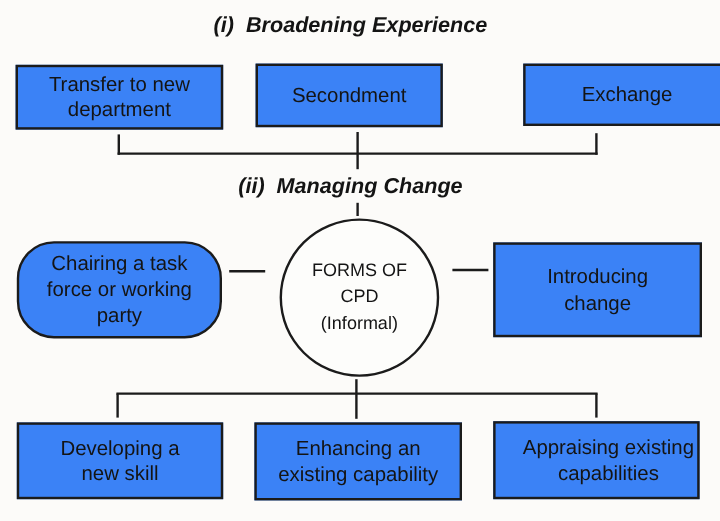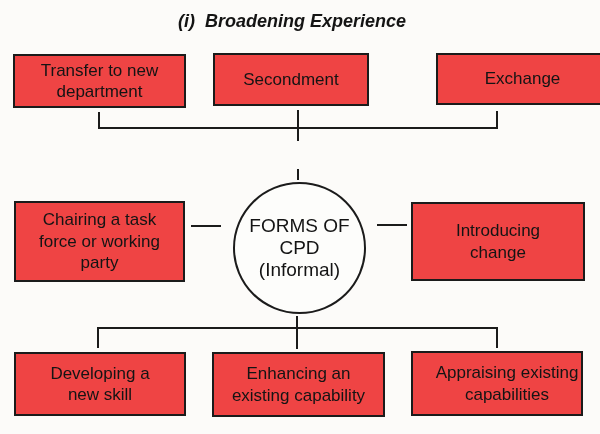--- a/index.html
+++ b/index.html
@@ -21,43 +21,43 @@
     white-space:pre;
     z-index:2;
     font-style:italic;
   }
   #h-broadening{top:10px;}
   #h-managing{top:144px;}
   .node{
     position:absolute;z-index:2;
     box-sizing:border-box;
     border:2px solid #1b1b1b;
-    background:#ef4444;
+    background:#3b82f6;
     display:flex;align-items:center;justify-content:center;
     text-align:center;
     font-size:17px;line-height:21.5px;
     white-space:pre-line;
   }
   #b-transfer{left:13px;top:54px;width:173px;height:54px;}
   #b-secondment{left:213px;top:53px;width:156px;height:53px;}
   #b-exchange{left:436px;top:53px;width:173px;height:52px;}
-  #b-chairing{left:14px;top:201px;width:171px;height:81px;}
+  #b-chairing{left:14px;top:201px;width:171px;height:81px;border-radius:31px;}
   #b-introducing{left:411px;top:202px;width:174px;height:79px;}
   #b-developing{left:14px;top:352px;width:172px;height:64px;}
   #b-enhancing{left:212px;top:352px;width:173px;height:65px;}
   #b-appraising{left:411px;top:351px;width:172px;height:65px;padding-left:20px;}
   .hub{
     position:absolute;z-index:2;
     left:233px;top:182px;width:133px;height:132px;
     box-sizing:border-box;
     border:2px solid #1b1b1b;border-radius:50%;
     background:#fdfdfb;
     display:flex;align-items:center;justify-content:center;
     text-align:center;
-    font-size:19px;line-height:22px;
+    font-size:15px;line-height:22px;
     white-space:pre-line;
   }
 </style>
 </head>
 <body>
 
 <div class="canvas">
 
   <svg class="connectors" viewBox="0 0 600 434" aria-hidden="true">
     <line x1="99" y1="112" x2="99" y2="129"></line>
@@ -75,20 +75,21 @@
 
   <div class="heading" id="h-broadening">(i)  Broadening Experience</div>
 
   <div class="node" id="b-transfer">Transfer to new
 department</div>
 
   <div class="node" id="b-secondment">Secondment</div>
 
   <div class="node" id="b-exchange">Exchange</div>
 
+  <div class="heading" id="h-managing">(ii)  Managing Change</div>
 
   <div class="node" id="b-chairing">Chairing a task
 force or working
 party</div>
 
   <div class="hub">FORMS OF
 CPD
 (Informal)</div>
 
   <div class="node" id="b-introducing">Introducing

